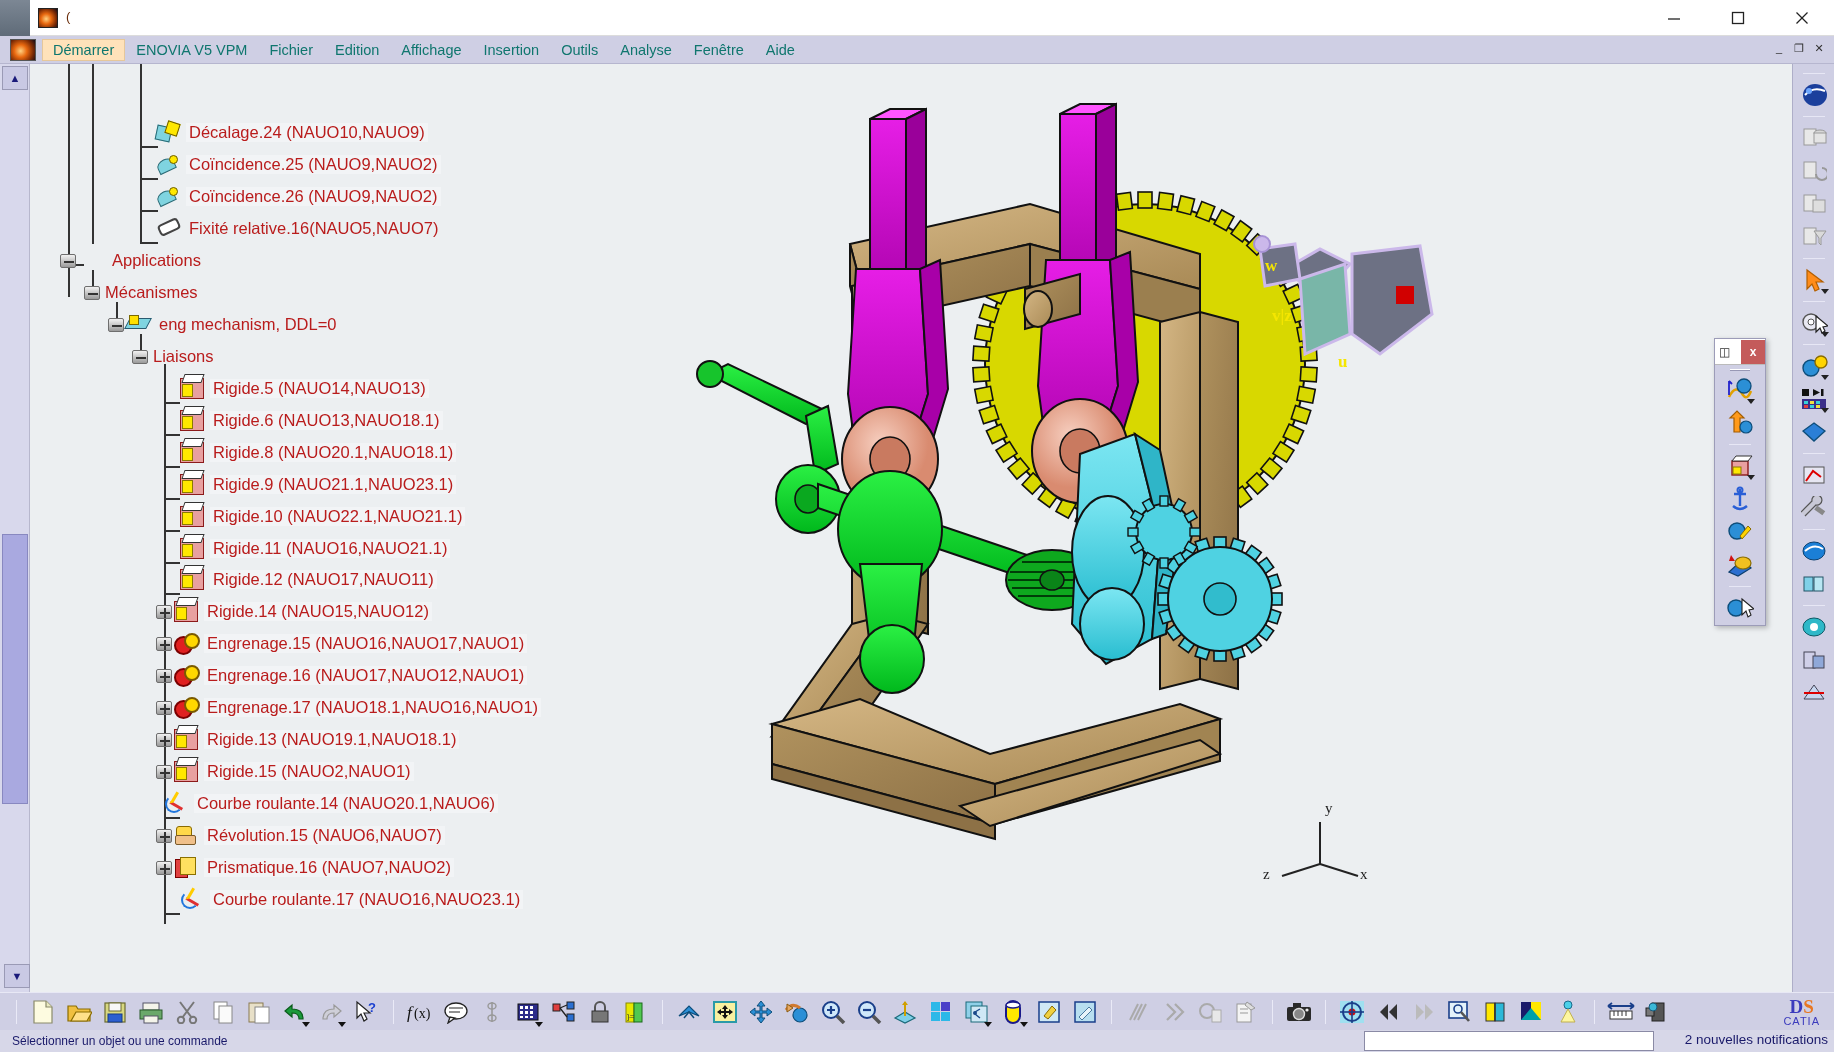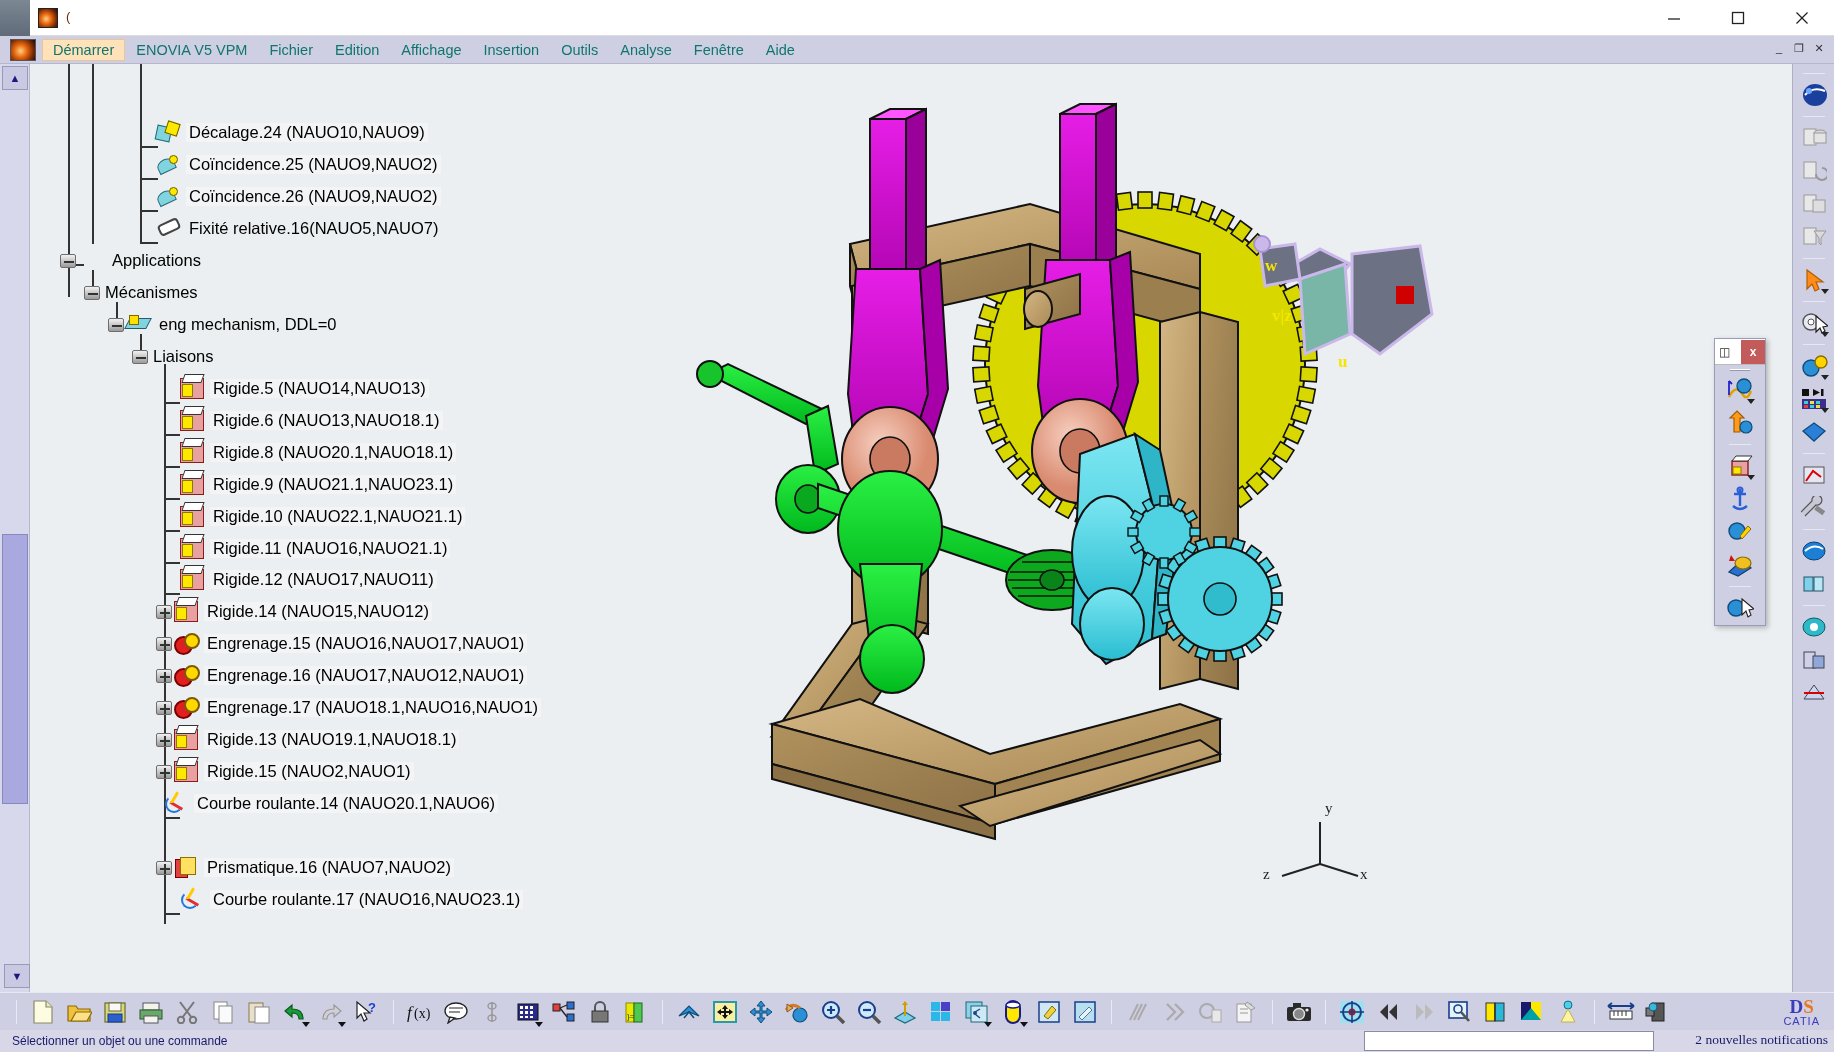--- a/index.html
+++ b/index.html
@@ -120,21 +120,21 @@
   .tree-row {
     position: absolute;
     display: flex; align-items: center;
     height: 27px;
     white-space: nowrap;
   }
   .tree-label {
     background: rgba(255,255,255,0.35);
     padding: 0 3px;
     font-size: 16.5px;
-    color: #000000;
+    color: #b91c1c;
   }
   .tree-label.plain { background: transparent; }
 
   
   .vline { position: absolute; width: 2px; background: #333; }
   .hline { position: absolute; height: 2px; background: #333; }
 
   
   .knob {
     width: 16px; height: 14px; margin-right: 2px;
@@ -377,21 +377,21 @@
   .status-text {
     font-size: 12px; color: #1a1a6a; padding-left: 12px;
   }
   .status-field {
     position: absolute; left: 1364px; top: 1px;
     width: 290px; height: 20px;
     background: #fff; border: 1px solid #8a8aa5;
   }
   .status-notif {
     position: absolute; right: 6px; top: 2px;
-    font-size: 13.5px; color: #1a1a6a; font-family: Liberation Serif, serif;
+    font-size: 13.5px; color: #1a1a6a;
   }
 </style>
 </head>
 <body>
 
 <div id="app">
 
   <div class="titlebar">
     <div class="titlebar-left-strip"></div>
     <div class="win-icon"></div>
@@ -982,20 +982,25 @@
         <span class="knob plus"></span>
         <span class="ticon ic-rigide"></span>
         <span class="tree-label">Rigide.15 (NAUO2,NAUO1)</span>
       </div>
 
       <div class="tree-row" style="left:134px; top:726px;">
         <span class="ticon ic-curve"></span>
         <span class="tree-label">Courbe roulante.14 (NAUO20.1,NAUO6)</span>
       </div>
 
+      <div class="tree-row" style="left:126px; top:758px;">
+        <span class="knob plus"></span>
+        <span class="ticon ic-revol"></span>
+        <span class="tree-label">Révolution.15 (NAUO6,NAUO7)</span>
+      </div>
 
       <div class="tree-row" style="left:126px; top:790px;">
         <span class="knob plus"></span>
         <span class="ticon ic-prism"></span>
         <span class="tree-label">Prismatique.16 (NAUO7,NAUO2)</span>
       </div>
 
       <div class="tree-row" style="left:150px; top:822px;">
         <span class="ticon ic-curve"></span>
         <span class="tree-label">Courbe roulante.17 (NAUO16,NAUO23.1)</span>

